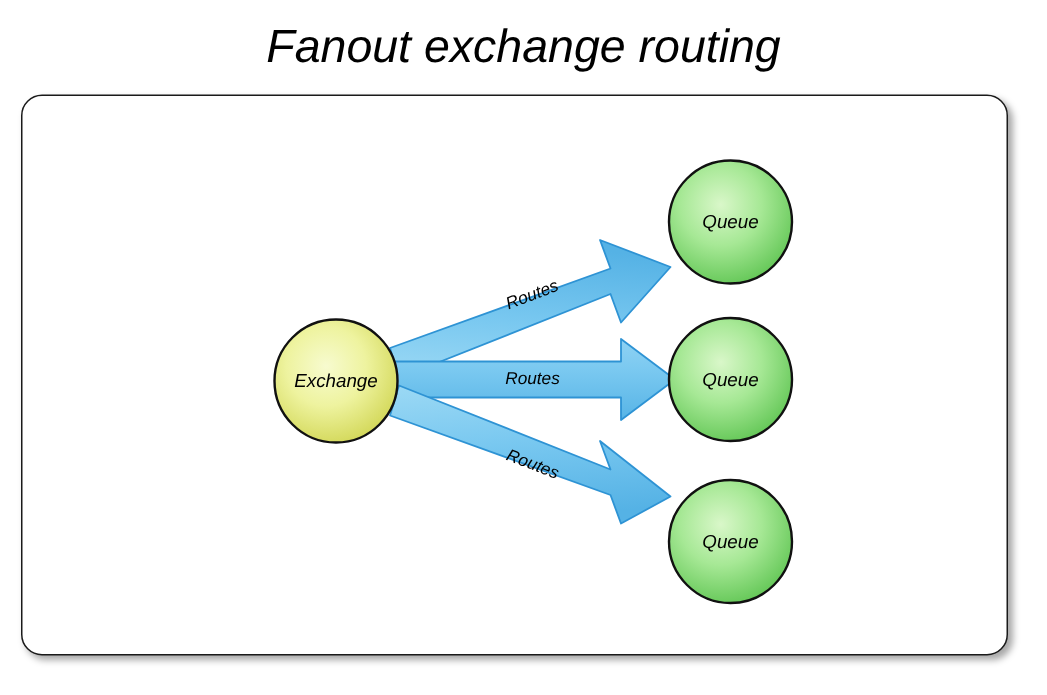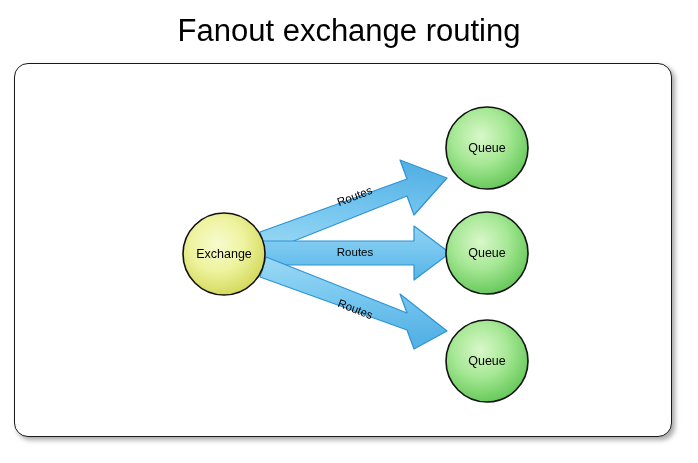--- a/index.html
+++ b/index.html
@@ -13,20 +13,21 @@
     position: relative;
     overflow: hidden;
     font-family: "Liberation Sans", sans-serif;
   }
 
   #diagram-root {
     position: absolute;
     left: 0; top: 0;
     width: 698px;
     height: 348px;
+    font-style: italic;
   }
 
   #page-title {
     position: absolute;
     left: 0;
     top: 12px;
     width: 698px;
     text-align: center;
     font-family: "Liberation Sans", sans-serif;
     font-size: 31px;

